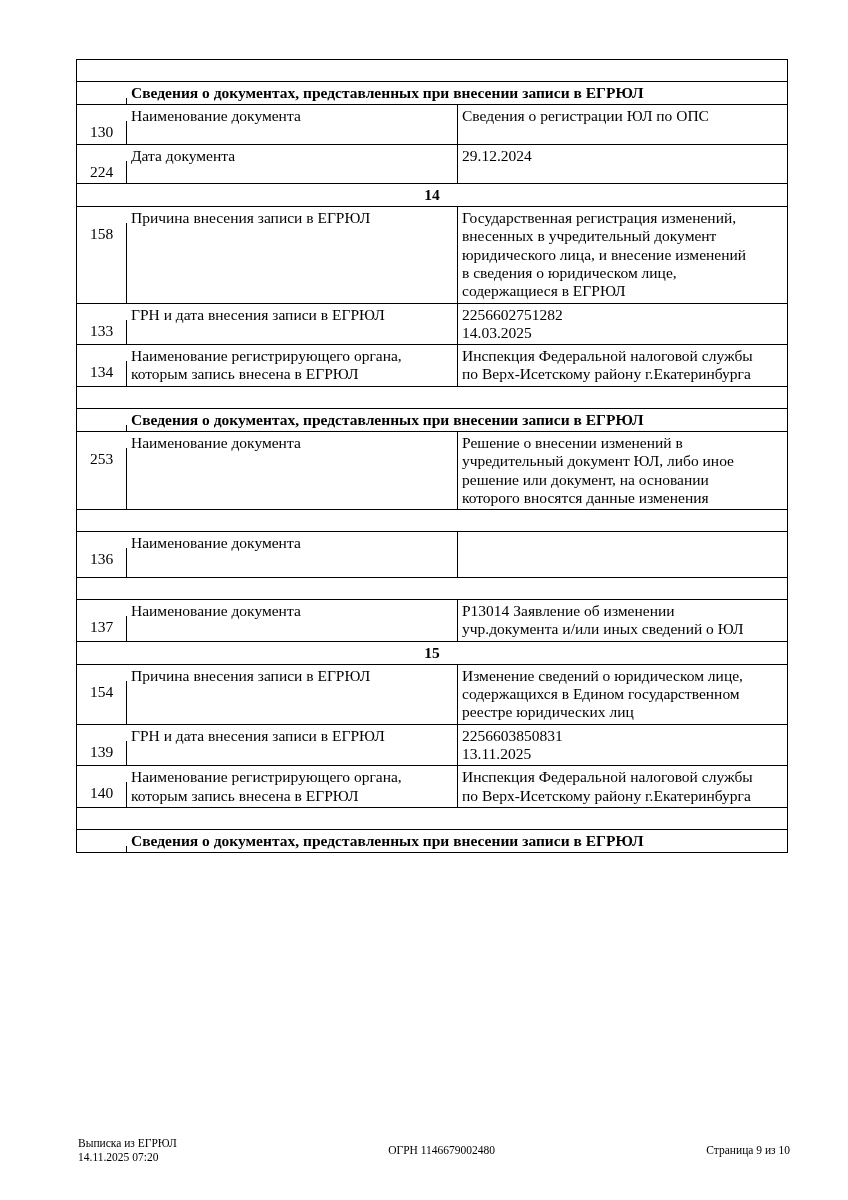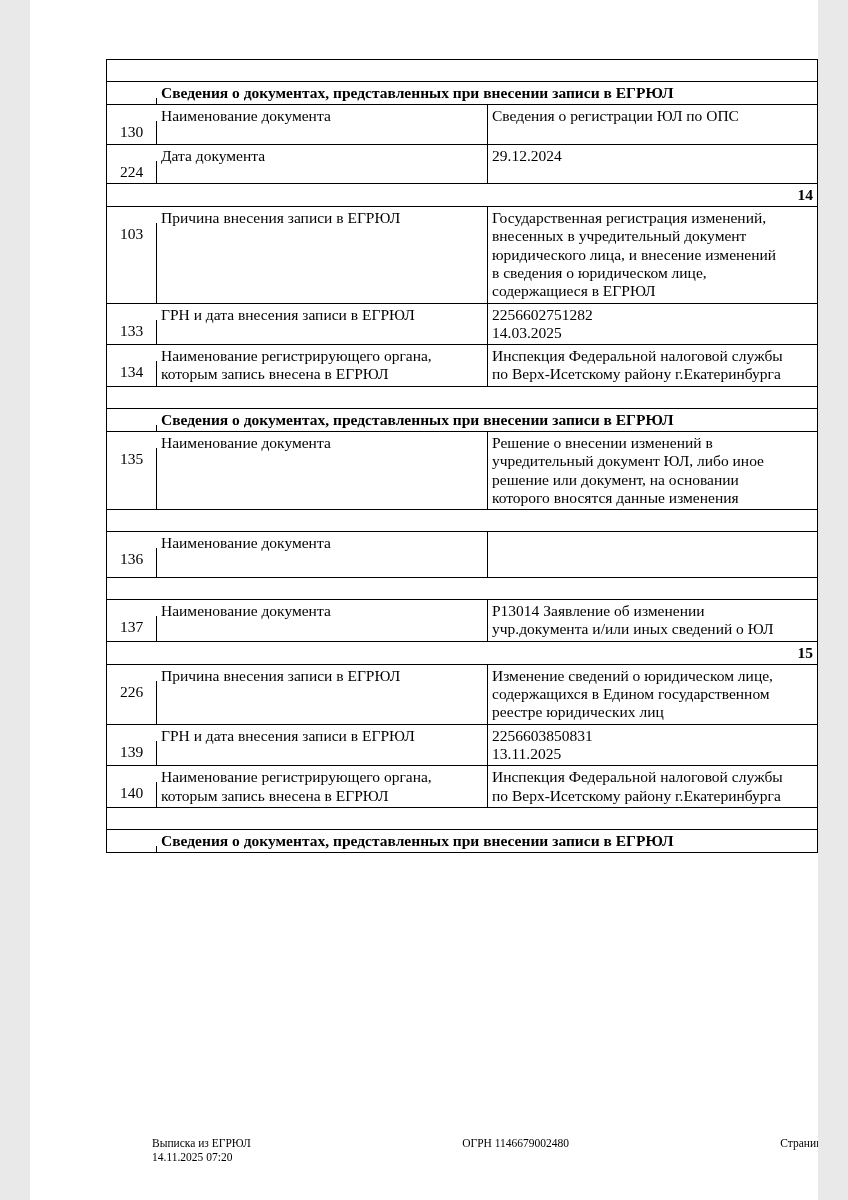--- a/index.html
+++ b/index.html
@@ -1,19 +1,19 @@
 <!DOCTYPE html>
 <html><head>
 <meta charset="utf-8">
 <style>
   * { margin:0; padding:0; box-sizing:border-box; }
   html,body { background:#e9e9e9; }
   .page {
     position:relative;
-    width:788px; height:1200px;
+    width:848px; height:1200px;
     background:#ffffff;
     font-family:"Liberation Serif", serif;
     color:#000;
     font-size:15.5px;
     margin:0 auto;
     overflow:hidden;
   }
   .egrul-table {
     position:absolute;
     left:76px; top:59px;
@@ -47,34 +47,33 @@
   .td.value {
     flex:1 1 auto;
     white-space:pre-line;
   }
   .td.span2 {
     flex:1 1 auto;
     font-weight:bold;
   }
   .td.section {
     flex:1 1 auto;
-    text-align:right;
+    text-align:center;
     font-weight:bold;
   }
   .tr.blank { min-height:22px; }
   .footer {
     position:absolute;
     left:78px; top:1136px;
     width:712px;
     display:flex;
     justify-content:space-between;
-    align-items:flex-start;
+    align-items:center;
     font-size:11.5px;
     line-height:1.25;
-    margin-left:44px;
   }
   .footer .left { text-align:left; }
 </style>
 </head>
 <body>
 
 <div class="page">
 
   <div class="egrul-table">
 
@@ -95,21 +94,21 @@
       <div class="td num">224</div>
       <div class="td label">Дата документа</div>
       <div class="td value">29.12.2024</div>
     </div>
 
     <div class="tr">
       <div class="td section">14</div>
     </div>
 
     <div class="tr">
-      <div class="td num">103</div>
+      <div class="td num">158</div>
       <div class="td label">Причина внесения записи в ЕГРЮЛ</div>
       <div class="td value">Государственная регистрация изменений,
 внесенных в учредительный документ
 юридического лица, и внесение изменений
 в сведения о юридическом лице,
 содержащиеся в ЕГРЮЛ</div>
     </div>
 
     <div class="tr">
       <div class="td num">133</div>
@@ -127,21 +126,21 @@
     </div>
 
     <div class="tr blank"></div>
 
     <div class="tr">
       <div class="td num"></div>
       <div class="td span2">Сведения о документах, представленных при внесении записи в ЕГРЮЛ</div>
     </div>
 
     <div class="tr">
-      <div class="td num">135</div>
+      <div class="td num">253</div>
       <div class="td label">Наименование документа</div>
       <div class="td value">Решение о внесении изменений в
 учредительный документ ЮЛ, либо иное
 решение или документ, на основании
 которого вносятся данные изменения</div>
     </div>
 
     <div class="tr blank"></div>
 
     <div class="tr" style="min-height:46px;">
@@ -156,21 +155,21 @@
       <div class="td label">Наименование документа</div>
       <div class="td value">Р13014 Заявление об изменении
 учр.документа и/или иных сведений о ЮЛ</div>
     </div>
 
     <div class="tr">
       <div class="td section">15</div>
     </div>
 
     <div class="tr">
-      <div class="td num">226</div>
+      <div class="td num">154</div>
       <div class="td label">Причина внесения записи в ЕГРЮЛ</div>
       <div class="td value">Изменение сведений о юридическом лице,
 содержащихся в Едином государственном
 реестре юридических лиц</div>
     </div>
 
     <div class="tr">
       <div class="td num">139</div>
       <div class="td label">ГРН и дата внесения записи в ЕГРЮЛ</div>
       <div class="td value">2256603850831

